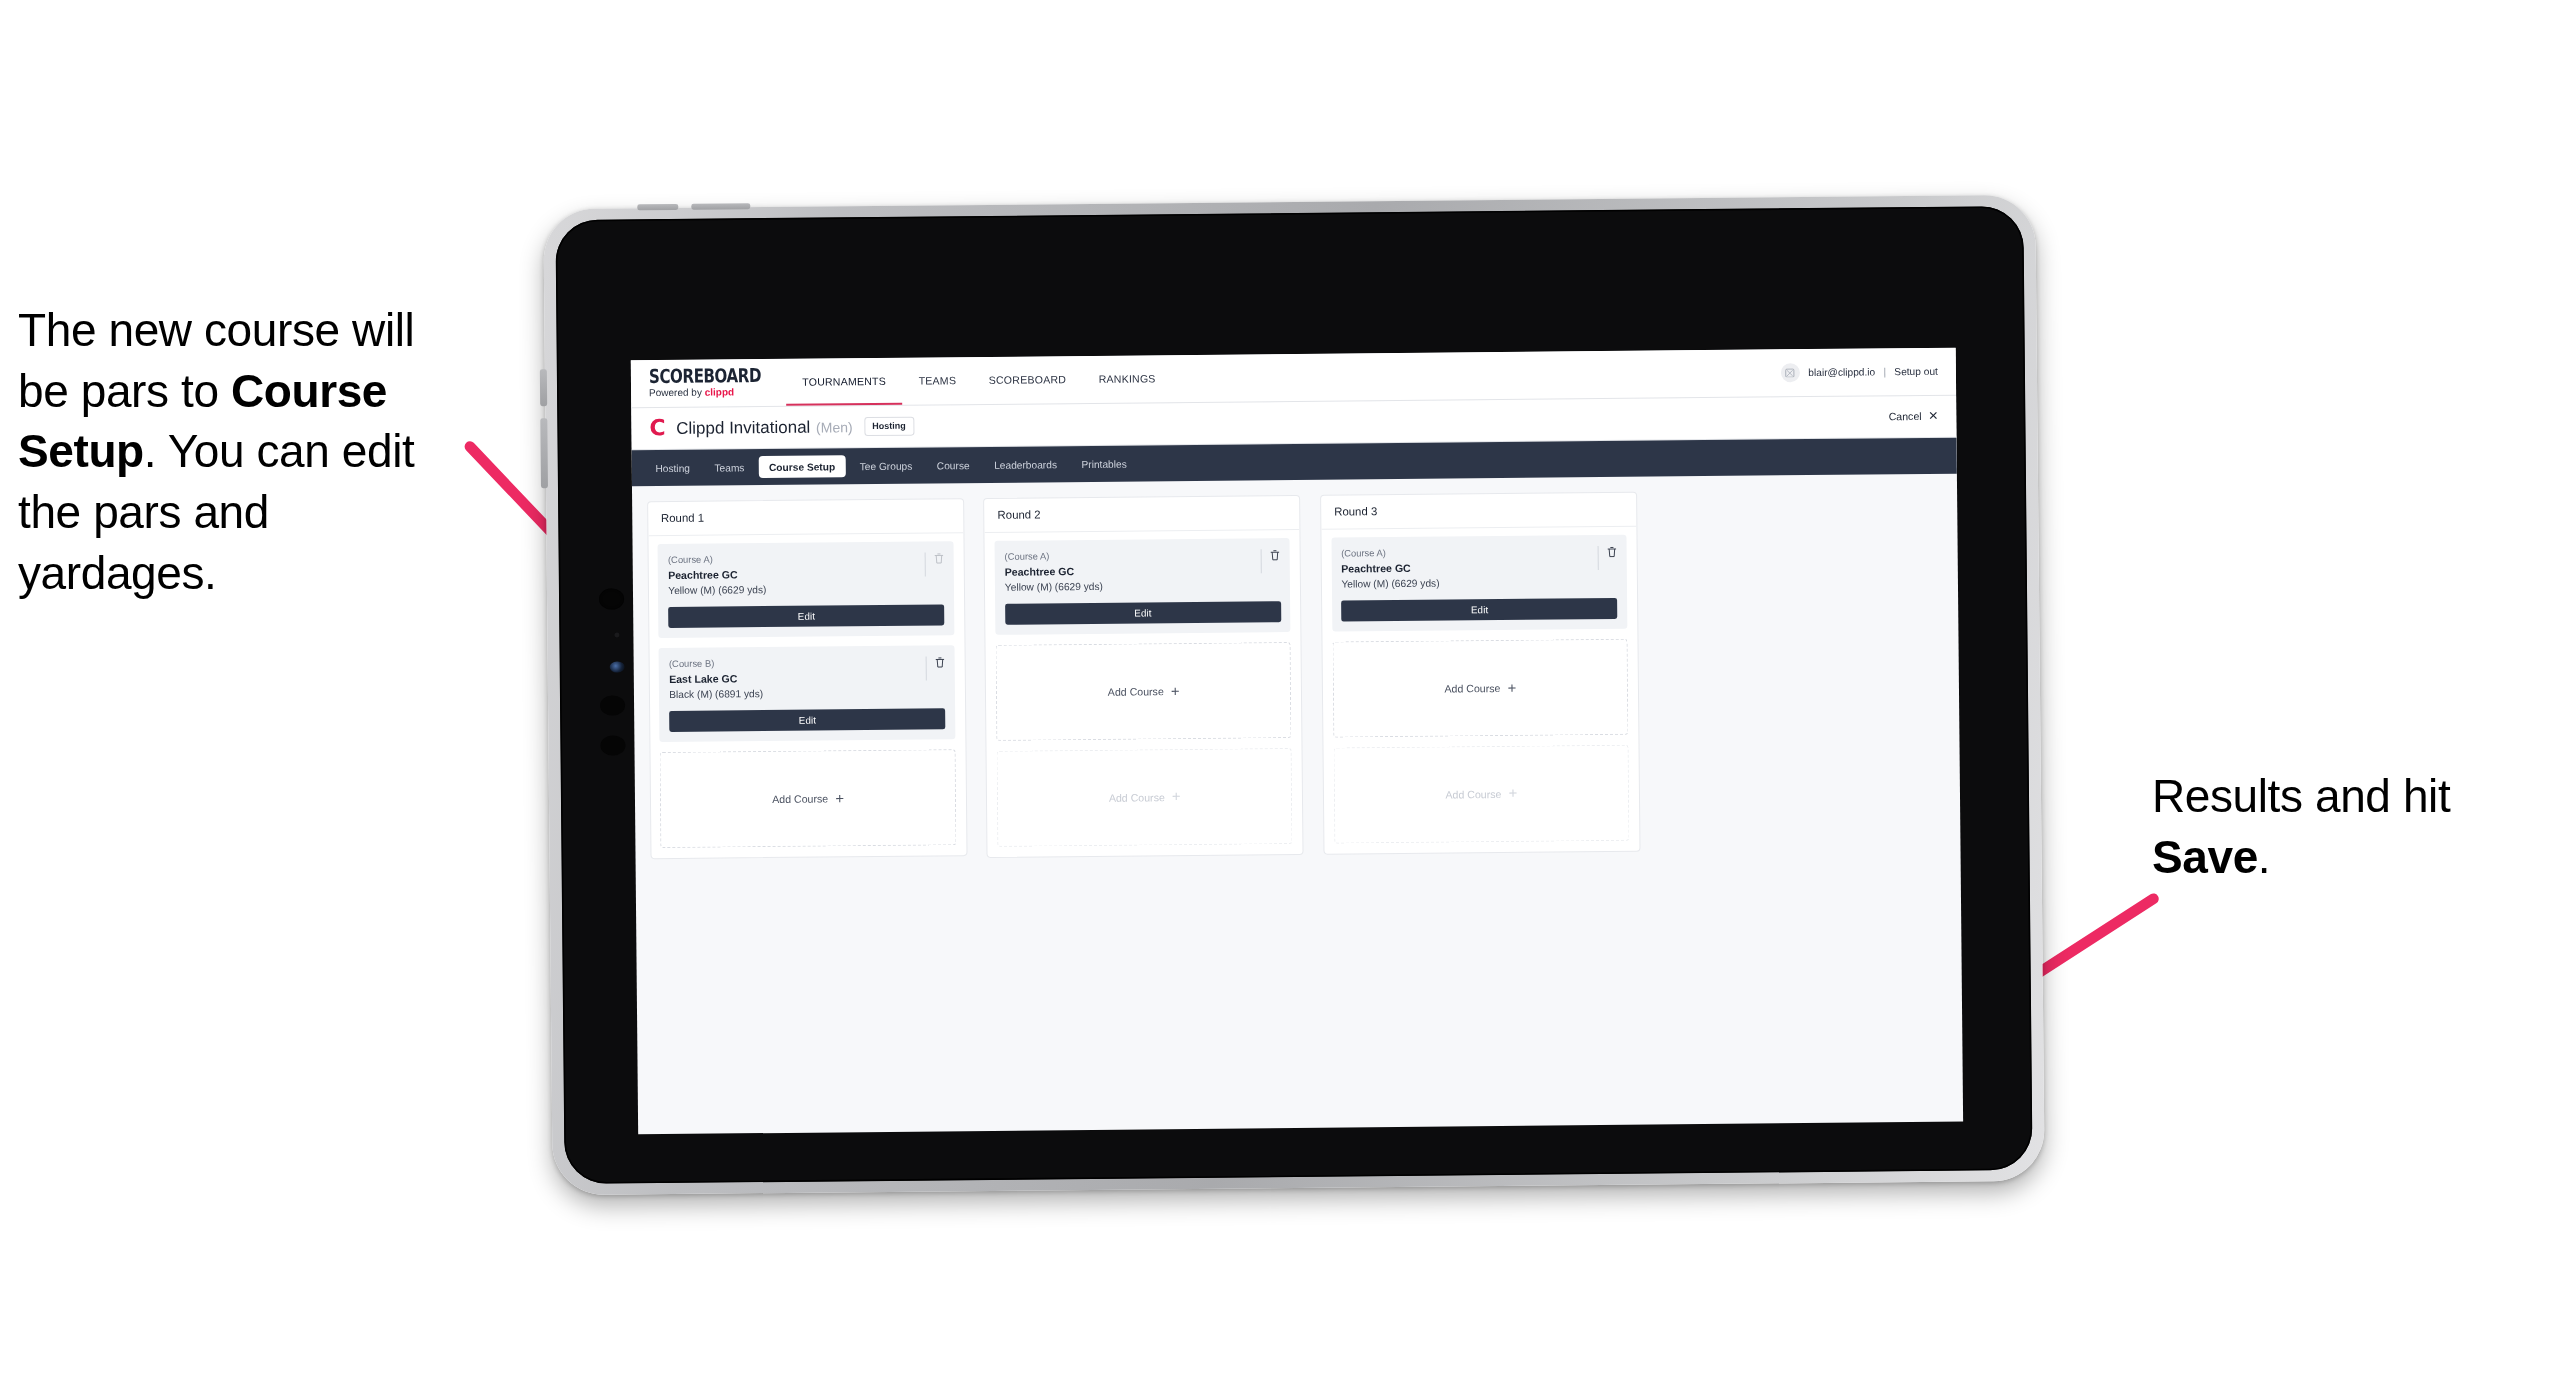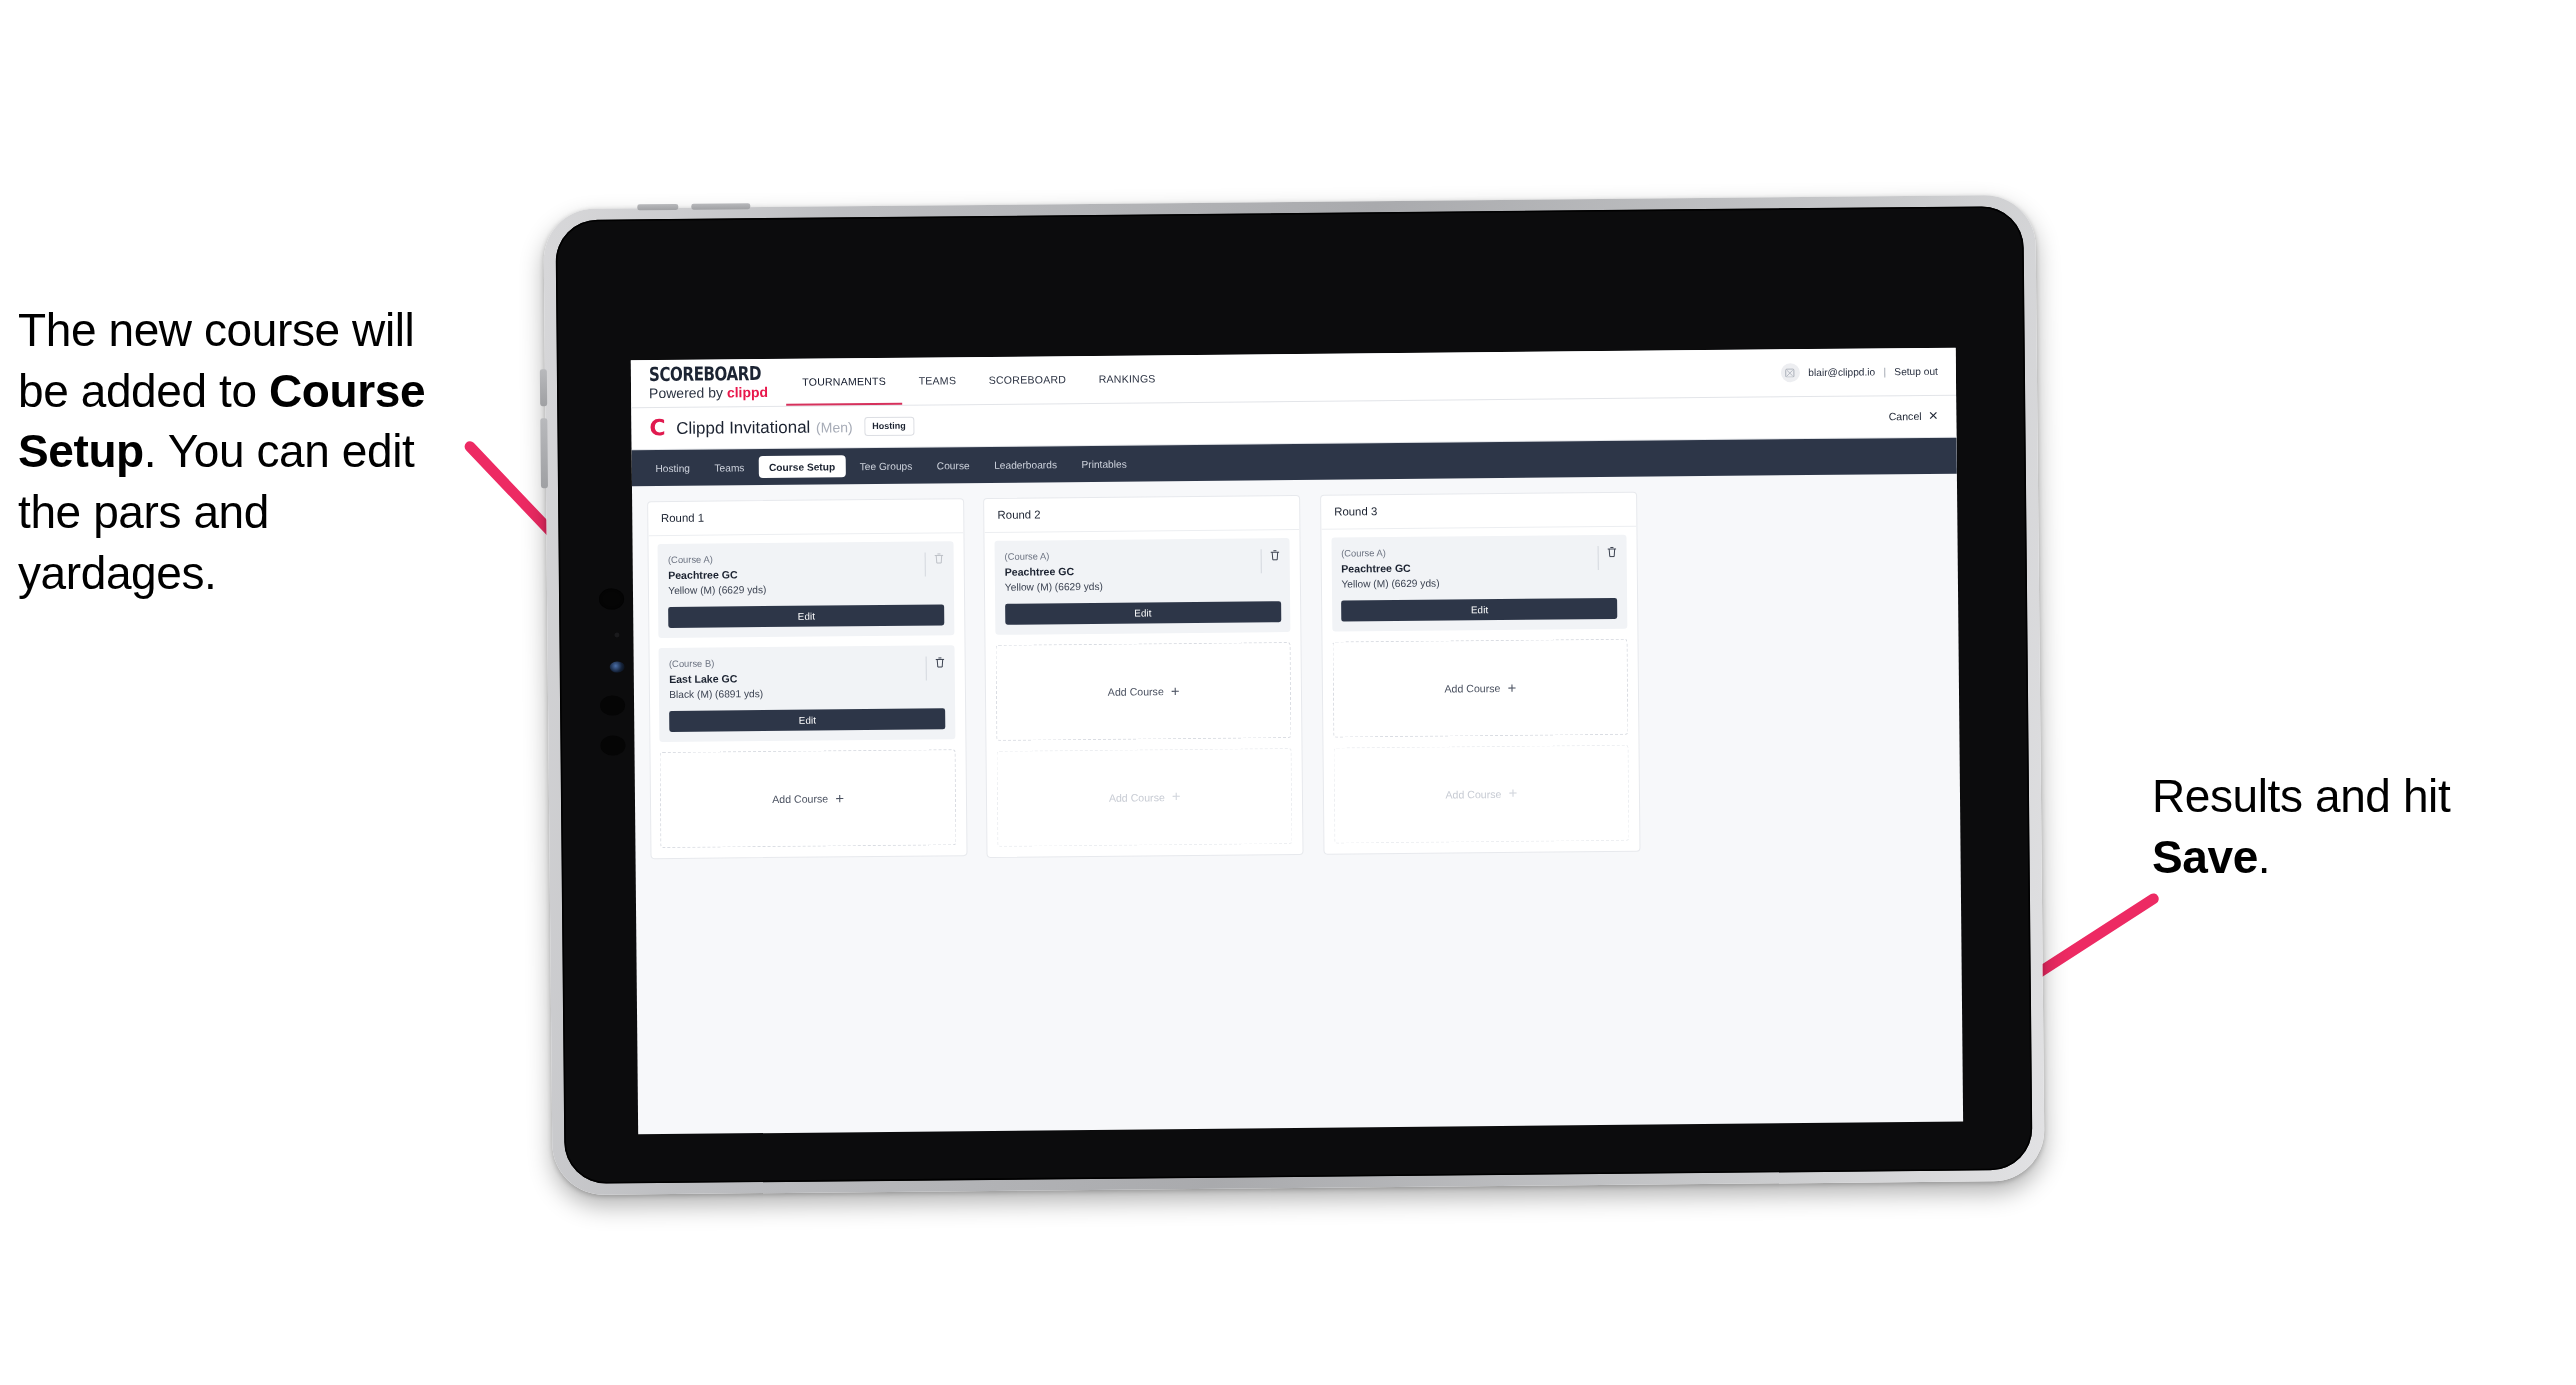--- a/index.html
+++ b/index.html
@@ -123,21 +123,21 @@
     font-family: "DejaVu Sans", sans-serif;
     font-weight: 700;
     font-size: 16.3px;
     letter-spacing: -0.5px;
     color: #1c2433;
     line-height: 1;
     transform: scaleY(1.18) scaleX(0.93);
     transform-origin: left center;
   }
   .brand-sub {
-    font-size: 14px;
+    font-size: 10px;
     color: #2b3342;
     margin-top: 2px;
     line-height: 1;
     white-space: nowrap;
   }
   .brand-sub .clippd-word {
     color: #e8174b;
     font-weight: 700;
   }
   .topnav {
@@ -312,21 +312,21 @@
     margin-bottom: 9.8px;
   }
   .add-course:last-child { margin-bottom: 0; }
   .add-course.faded { color: #c8ccd4; border-color: #eceef1; }
   .plus-glyph { font-size: 14.7px; line-height: 1; font-weight: 300; }
   .add-course.faded .plus-glyph { color: #d2d6dd; }
 </style>
 </head>
 <body>
 
-<div class="annotation" id="annotation-left"><span>The new course will be added to </span><b>Course Setup</b><span>. You can edit the pars and yardages.</span></div>
+<div class="annotation" id="annotation-left"><span>The new course will be pars to </span><b>Course Setup</b><span>. You can edit the pars and yardages.</span></div>
 
 <div class="annotation" id="annotation-right"><span>Results and hit </span><b>Save</b><span>.</span></div>
 
 <svg class="arrow-svg" id="arrow-left-wrap" viewBox="0 0 260 260">
   <line x1="6" y1="8" x2="196" y2="208" stroke="#ED2A63" stroke-width="13" stroke-linecap="round"></line>
   <polygon points="238,248 180,186 168,248" fill="#ED2A63"></polygon>
 </svg>
 
 <svg class="arrow-svg" id="arrow-right-wrap" viewBox="0 0 260 200">
   <line x1="252" y1="12" x2="66" y2="132" stroke="#ED2A63" stroke-width="13" stroke-linecap="round"></line>

